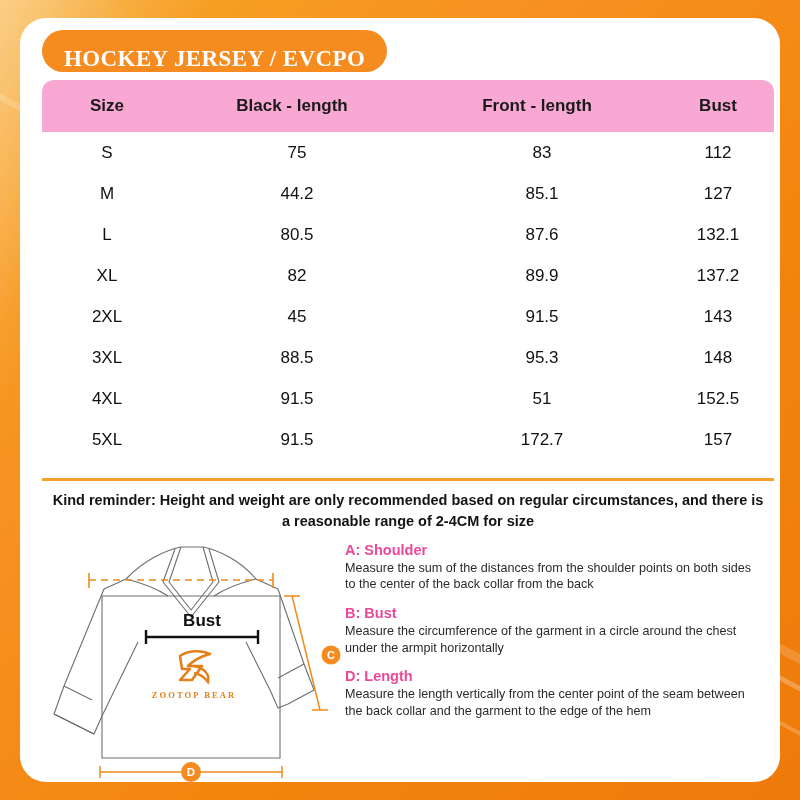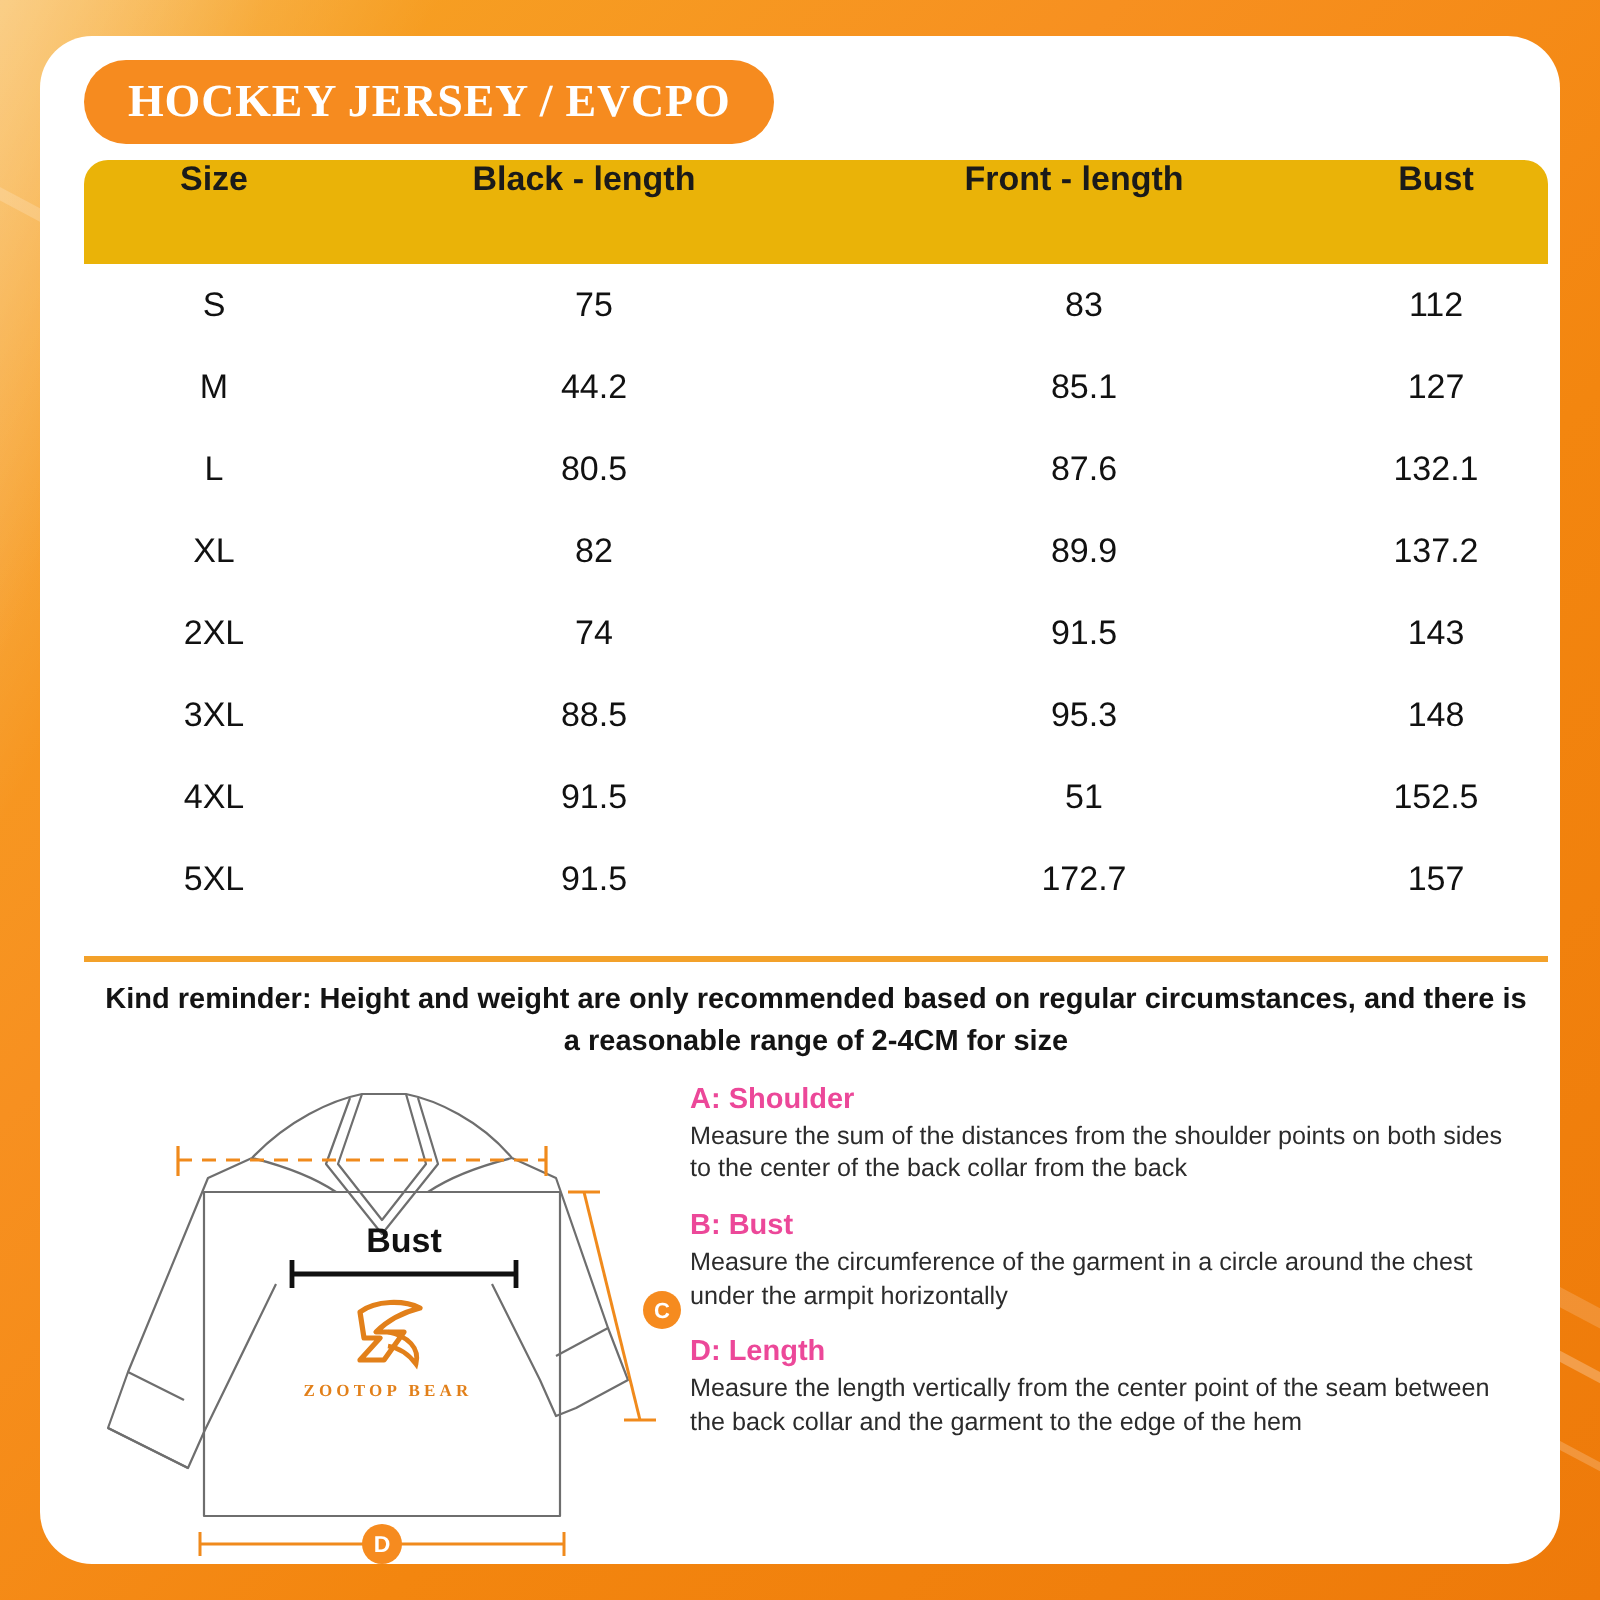--- a/index.html
+++ b/index.html
@@ -20,31 +20,31 @@
   .s4 { width:6px; height:300px; left:-16px; top:-60px; background:rgba(255,255,255,0.18); }
 
   .panel {
     position:absolute; left:20px; top:18px; width:760px; height:764px;
     background:#FFFFFF; border-radius:26px; overflow:hidden;
   }
 
   .title-pill {
     position:absolute; left:22px; top:12px; height:42px;
     background:#F68B1F; border-radius:21px;
-    padding:0 22px; display:flex; align-items:center;
+    padding:0 22px; display:flex; align-items:flex-end;
   }
   .title-pill span {
     font-family:"Liberation Serif", serif; font-weight:bold;
     font-size:23px; color:#FFFFFF; letter-spacing:0.4px; white-space:nowrap;
   }
 
   .thead {
     position:absolute; left:22px; top:62px; width:732px; height:52px;
-    background:#eab308; border-radius:12px 12px 0 0;
-    display:flex; 
+    background:#f9a8d4; border-radius:12px 12px 0 0;
+    display:flex; align-items:center;
   }
   .thead .cell {
     font-size:17px; font-weight:bold; color:#1A1A1A; text-align:center;
   }
   .c-size  { width:130px; }
   .c-front { width:250px; }
   .c-back  { width:240px; }
   .c-bust  { width:112px; }
 
   .tbody { position:absolute; left:22px; top:114px; width:732px; }
@@ -112,21 +112,21 @@
         <div class="cell c-bust">132.1</div>
       </div>
       <div class="trow">
         <div class="cell c-size">XL</div>
         <div class="cell c-front">82</div>
         <div class="cell c-back">89.9</div>
         <div class="cell c-bust">137.2</div>
       </div>
       <div class="trow">
         <div class="cell c-size">2XL</div>
-        <div class="cell c-front">74</div>
+        <div class="cell c-front">45</div>
         <div class="cell c-back">91.5</div>
         <div class="cell c-bust">143</div>
       </div>
       <div class="trow">
         <div class="cell c-size">3XL</div>
         <div class="cell c-front">88.5</div>
         <div class="cell c-back">95.3</div>
         <div class="cell c-bust">148</div>
       </div>
       <div class="trow">

